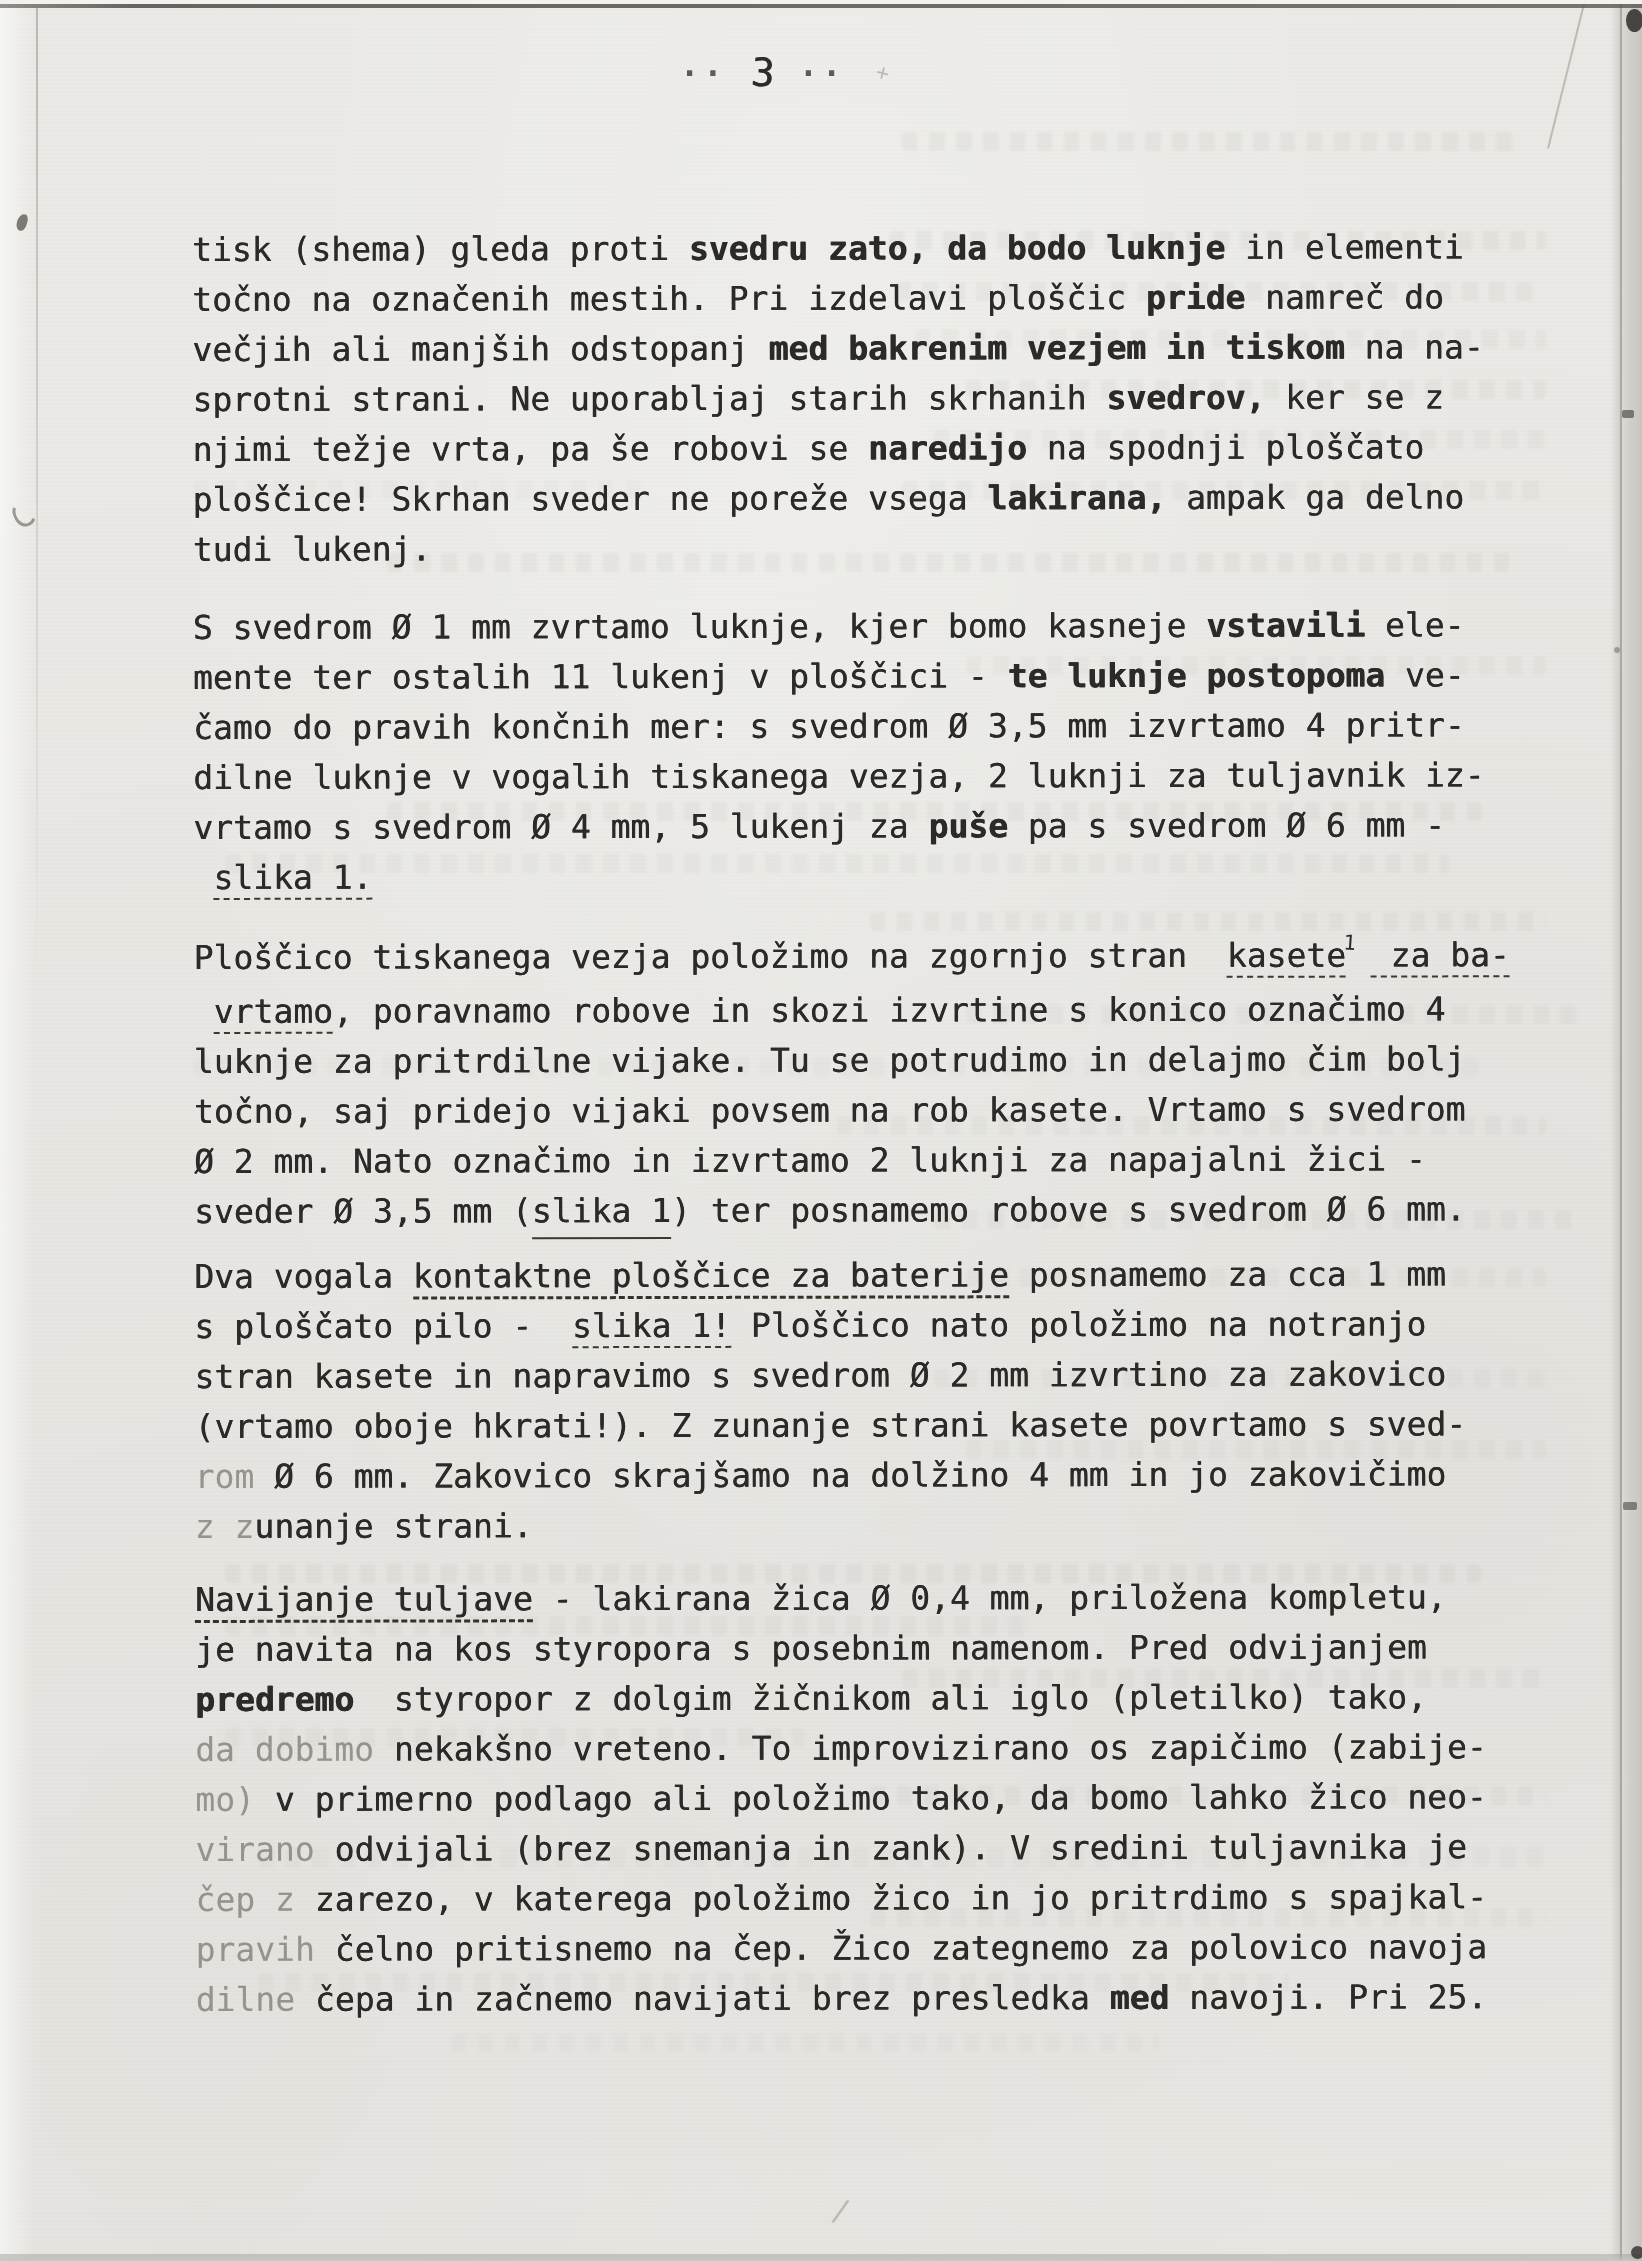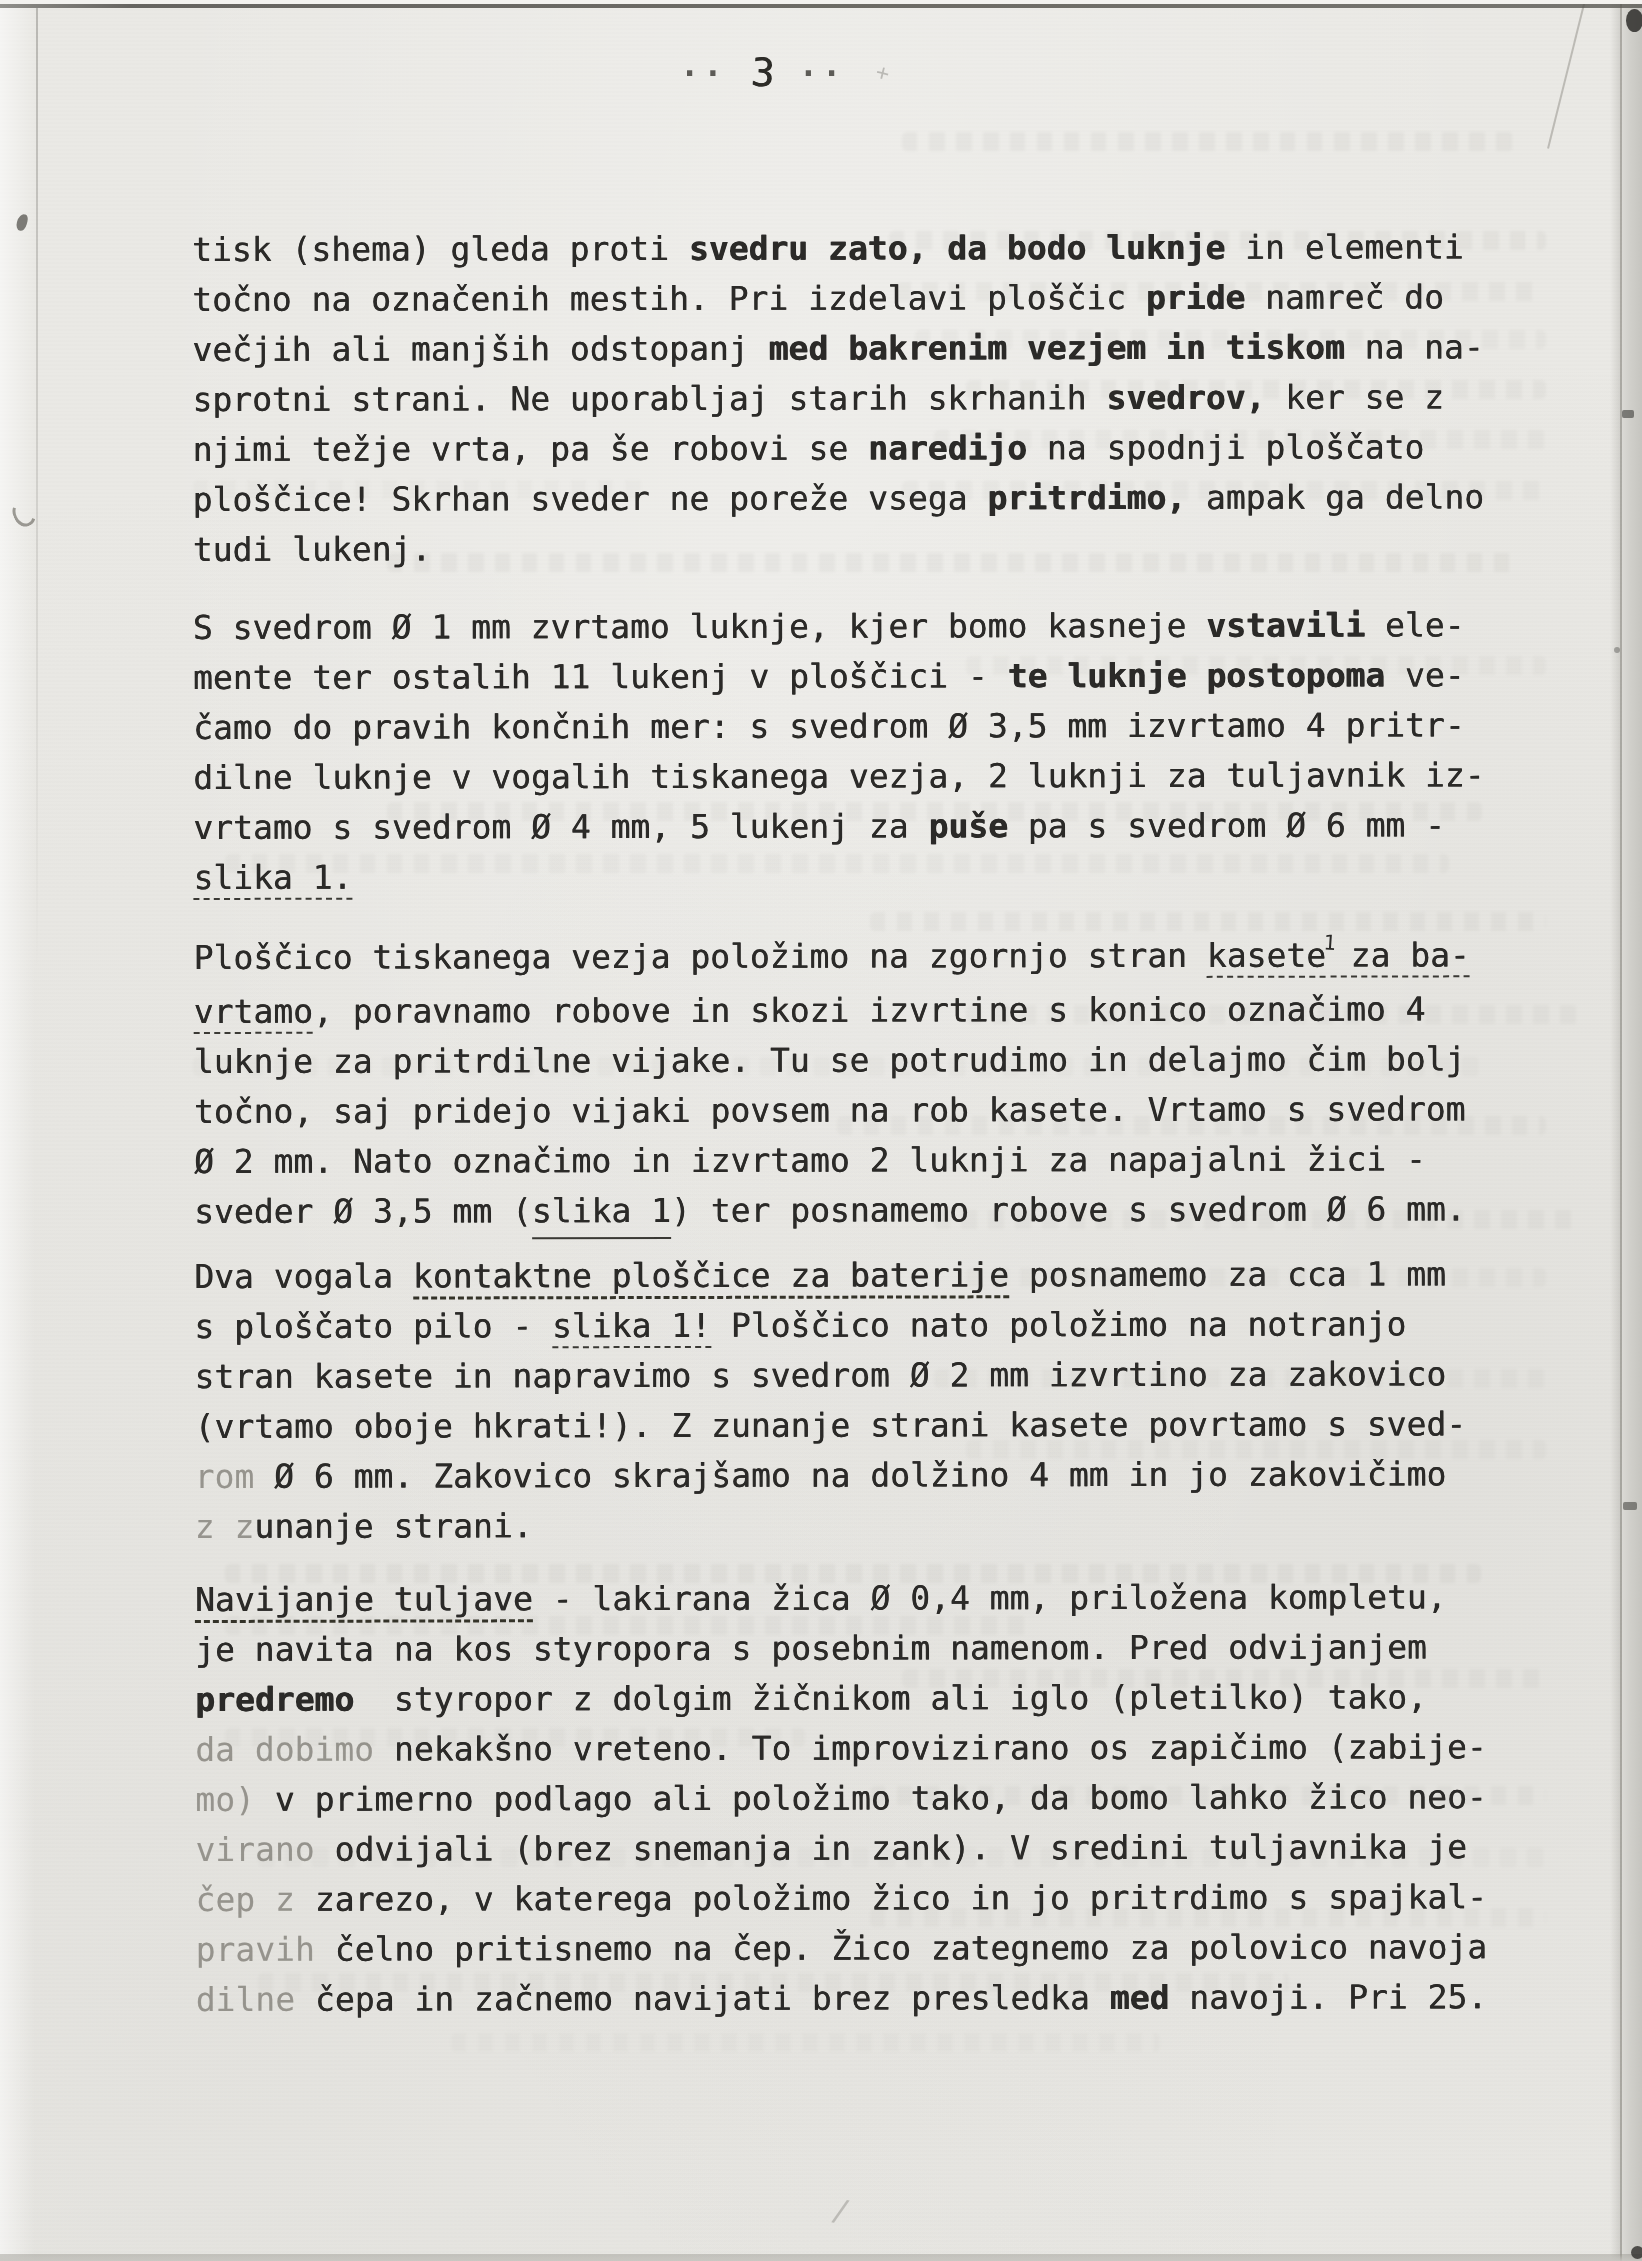--- a/index.html
+++ b/index.html
@@ -19,21 +19,21 @@
   
   .text-col{
     position:absolute;left:192px;top:225px;width:1353px;z-index:3;
     color:#2b2a28;font-size:33px;line-height:50px;
     transform:rotate(-0.12deg);transform-origin:left top;
   }
   .line{white-space:pre;text-shadow:0.4px 0 0 currentColor;}
   .seg{display:inline;}
   .seg.b{font-weight:bold;text-shadow:0.7px 0 0 currentColor;}
   .seg.f{color:rgba(100,97,89,.40);text-shadow:0.2px 0 0 rgba(100,97,89,.35);}
-  .seg.u {border-bottom:2.6px dashed #3a3934;padding-bottom:0.6px;}
+  .seg.u {border-bottom:2.6px dashed #3a3934;padding-bottom:0.6px;margin-left:20px;}
   .seg.us{border-bottom:2.6px solid  #3a3934;padding-bottom:7px;}
   .seg.u2{border-bottom:3.2px dashed #343329;padding-bottom:1.3px;text-shadow:0.6px 0 0 currentColor;}
   .seg.sup{display:inline-block;font-size:20.6px;transform:translateY(-17px) rotate(4deg);margin:0 -5.2px 0 -2.6px;text-shadow:none;}
   
   .page-num{
     position:absolute;left:680px;top:50px;z-index:3;color:#3a3833;
     font-size:32px;display:flex;align-items:center;gap:24.5px;
   }
   .page-num .dots{letter-spacing:3.9px;opacity:.8;font-weight:bold;}
   .page-num .num{font-size:39px;color:#2d2c28;transform:rotate(4deg);text-shadow:0.6px 0 0 currentColor;}
@@ -86,21 +86,21 @@
     <span class="stray">+</span>
   </div>
 
   <div class="text-col">
       <div class="para" style="margin-top: 0px;">
         <div class="line"><span class="seg n">tisk (shema) gleda proti </span><span class="seg b">svedru zato, da bodo luknje</span><span class="seg n"> in elementi</span></div>
         <div class="line"><span class="seg n">točno na označenih mestih. Pri izdelavi ploščic </span><span class="seg b">pride</span><span class="seg n"> namreč do</span></div>
         <div class="line"><span class="seg n">večjih ali manjših odstopanj </span><span class="seg b">med bakrenim vezjem in tiskom</span><span class="seg n"> na na-</span></div>
         <div class="line"><span class="seg n">sprotni strani. Ne uporabljaj starih skrhanih </span><span class="seg b">svedrov,</span><span class="seg n"> ker se z</span></div>
         <div class="line"><span class="seg n">njimi težje vrta, pa še robovi se </span><span class="seg b">naredijo</span><span class="seg n"> na spodnji ploščato</span></div>
-        <div class="line"><span class="seg n">ploščice! Skrhan sveder ne poreže vsega </span><span class="seg b">pritrdimo,</span><span class="seg n"> ampak ga delno</span></div>
+        <div class="line"><span class="seg n">ploščice! Skrhan sveder ne poreže vsega </span><span class="seg b">lakirana,</span><span class="seg n"> ampak ga delno</span></div>
         <div class="line"><span class="seg n">tudi lukenj.</span></div>
       </div>
       <div class="para" style="margin-top: 28px;">
         <div class="line"><span class="seg n">S svedrom Ø 1 mm zvrtamo luknje, kjer bomo kasneje </span><span class="seg b">vstavili</span><span class="seg n"> ele-</span></div>
         <div class="line"><span class="seg n">mente ter ostalih 11 lukenj v ploščici - </span><span class="seg b">te luknje postopoma</span><span class="seg n"> ve-</span></div>
         <div class="line"><span class="seg n">čamo do pravih končnih mer: s svedrom Ø 3,5 mm izvrtamo 4 pritr-</span></div>
         <div class="line"><span class="seg n">dilne luknje v vogalih tiskanega vezja, 2 luknji za tuljavnik iz-</span></div>
         <div class="line"><span class="seg n">vrtamo s svedrom Ø 4 mm, 5 lukenj za </span><span class="seg b">puše</span><span class="seg n"> pa s svedrom Ø 6 mm -</span></div>
         <div class="line"><span class="seg u">slika 1.</span></div>
       </div>

